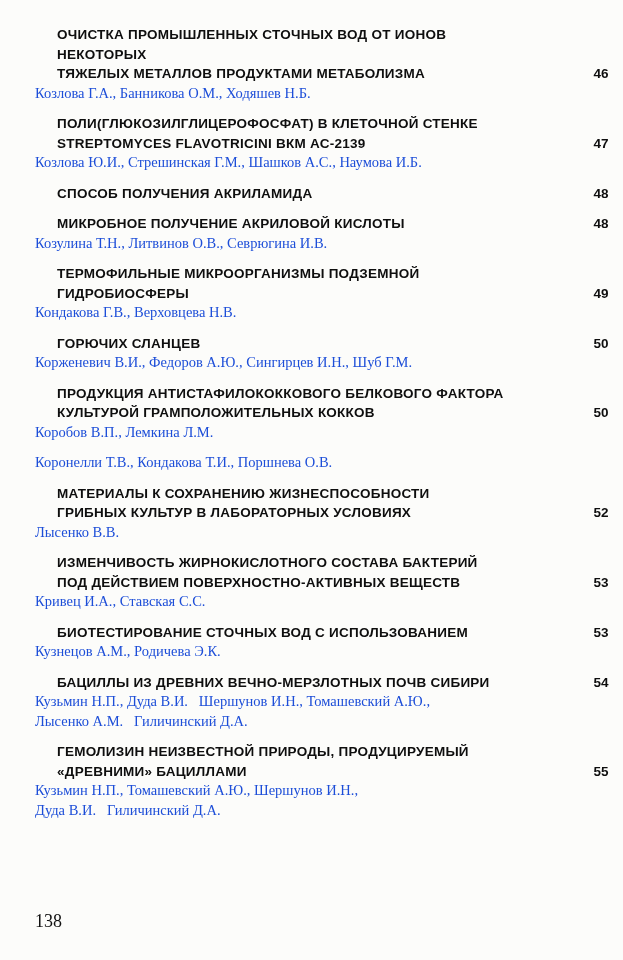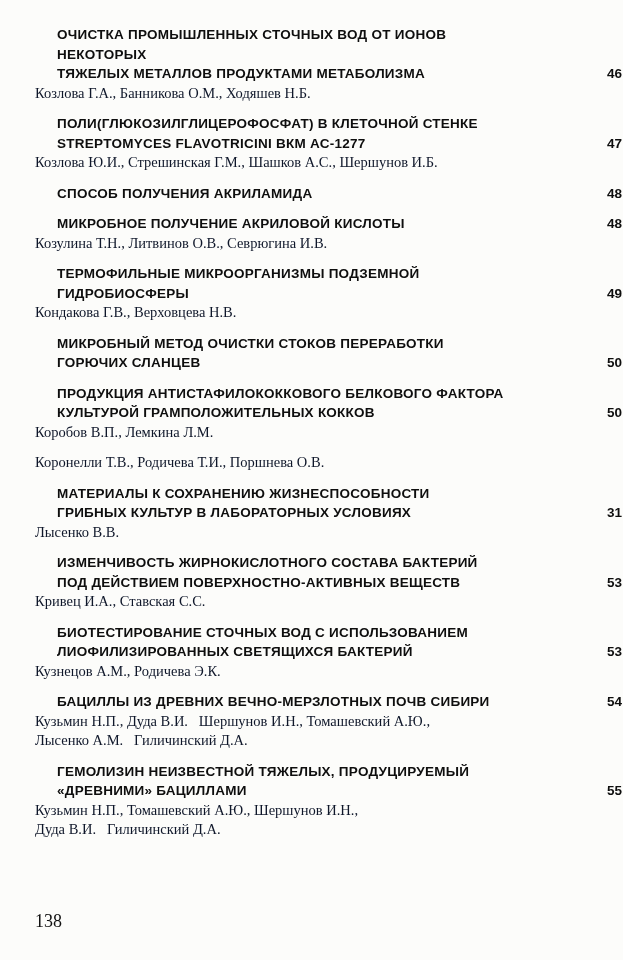--- a/index.html
+++ b/index.html
@@ -33,32 +33,32 @@
     line-height: 19.5px;
     letter-spacing: 0.25px;
     color: #0e0e0e;
     white-space: pre-wrap;
   }
   .page-number {
     position: absolute;
     right: -42px;
     bottom: 0;
     width: 42px;
-    text-align: right;
+    text-align: center;
     font-family: "Liberation Sans", sans-serif;
     font-weight: bold;
     font-size: 13.5px;
     line-height: 19.5px;
     color: #0e0e0e;
   }
   .author-line {
     font-family: "Liberation Serif", serif;
     font-size: 14.5px;
     line-height: 19.5px;
-    color: #0f172a;
+    color: #1d4ed8;
     white-space: pre-wrap;
   }
   .footer-page-number {
     position: absolute;
     left: 35px;
     top: 911px;
     font-family: "Liberation Serif", serif;
     font-size: 18px;
     color: #111;
   }
@@ -73,24 +73,24 @@
       <div class="title-line">ОЧИСТКА ПРОМЫШЛЕННЫХ СТОЧНЫХ ВОД ОТ ИОНОВ НЕКОТОРЫХ</div>
       <div class="title-line">ТЯЖЕЛЫХ МЕТАЛЛОВ ПРОДУКТАМИ МЕТАБОЛИЗМА</div>
       <span class="page-number">46</span>
     </div>
     <div class="author-line">Козлова Г.А., Банникова О.М., Ходяшев Н.Б.</div>
   </div>
 
   <div class="toc-entry">
     <div class="entry-title">
       <div class="title-line">ПОЛИ(ГЛЮКОЗИЛГЛИЦЕРОФОСФАТ) В КЛЕТОЧНОЙ СТЕНКЕ</div>
-      <div class="title-line">STREPTOMYCES FLAVOTRICINI ВКМ АС-1277</div>
+      <div class="title-line">STREPTOMYCES FLAVOTRICINI ВКМ АС-2139</div>
       <span class="page-number">47</span>
     </div>
-    <div class="author-line">Козлова Ю.И., Стрешинская Г.М., Шашков А.С., Шершунов И.Б.</div>
+    <div class="author-line">Козлова Ю.И., Стрешинская Г.М., Шашков А.С., Наумова И.Б.</div>
   </div>
 
   <div class="toc-entry">
     <div class="entry-title">
       <div class="title-line">СПОСОБ ПОЛУЧЕНИЯ АКРИЛАМИДА</div>
       <span class="page-number">48</span>
     </div>
   </div>
 
   <div class="toc-entry">
@@ -104,78 +104,77 @@
   <div class="toc-entry">
     <div class="entry-title">
       <div class="title-line">ТЕРМОФИЛЬНЫЕ МИКРООРГАНИЗМЫ ПОДЗЕМНОЙ ГИДРОБИОСФЕРЫ</div>
       <span class="page-number">49</span>
     </div>
     <div class="author-line">Кондакова Г.В., Верховцева Н.В.</div>
   </div>
 
   <div class="toc-entry">
     <div class="entry-title">
-      <div class="title-line">МИКРОБНЫЙ МЕТОД ОЧИСТКИ СТОКОВ ПЕРЕРАБОТКИ</div>
       <div class="title-line">ГОРЮЧИХ СЛАНЦЕВ</div>
       <span class="page-number">50</span>
     </div>
+    <div class="author-line">Корженевич В.И., Федоров А.Ю., Сингирцев И.Н., Шуб Г.М.</div>
   </div>
 
   <div class="toc-entry">
     <div class="entry-title">
       <div class="title-line">ПРОДУКЦИЯ АНТИСТАФИЛОКОККОВОГО БЕЛКОВОГО ФАКТОРА</div>
       <div class="title-line">КУЛЬТУРОЙ ГРАМПОЛОЖИТЕЛЬНЫХ КОККОВ</div>
       <span class="page-number">50</span>
     </div>
     <div class="author-line">Коробов В.П., Лемкина Л.М.</div>
   </div>
 
   <div class="toc-entry">
-    <div class="author-line">Коронелли Т.В., Родичева Т.И., Поршнева О.В.</div>
+    <div class="author-line">Коронелли Т.В., Кондакова Т.И., Поршнева О.В.</div>
   </div>
 
   <div class="toc-entry">
     <div class="entry-title">
       <div class="title-line">МАТЕРИАЛЫ К СОХРАНЕНИЮ ЖИЗНЕСПОСОБНОСТИ</div>
       <div class="title-line">ГРИБНЫХ КУЛЬТУР В ЛАБОРАТОРНЫХ УСЛОВИЯХ</div>
-      <span class="page-number">31</span>
+      <span class="page-number">52</span>
     </div>
     <div class="author-line">Лысенко В.В.</div>
   </div>
 
   <div class="toc-entry">
     <div class="entry-title">
       <div class="title-line">ИЗМЕНЧИВОСТЬ ЖИРНОКИСЛОТНОГО СОСТАВА БАКТЕРИЙ</div>
       <div class="title-line">ПОД ДЕЙСТВИЕМ ПОВЕРХНОСТНО-АКТИВНЫХ ВЕЩЕСТВ</div>
       <span class="page-number">53</span>
     </div>
     <div class="author-line">Кривец И.А., Ставская С.С.</div>
   </div>
 
   <div class="toc-entry">
     <div class="entry-title">
       <div class="title-line">БИОТЕСТИРОВАНИЕ СТОЧНЫХ ВОД С ИСПОЛЬЗОВАНИЕМ</div>
-      <div class="title-line">ЛИОФИЛИЗИРОВАННЫХ СВЕТЯЩИХСЯ БАКТЕРИЙ</div>
       <span class="page-number">53</span>
     </div>
     <div class="author-line">Кузнецов А.М., Родичева Э.К.</div>
   </div>
 
   <div class="toc-entry">
     <div class="entry-title">
       <div class="title-line">БАЦИЛЛЫ ИЗ ДРЕВНИХ ВЕЧНО-МЕРЗЛОТНЫХ ПОЧВ СИБИРИ</div>
       <span class="page-number">54</span>
     </div>
     <div class="author-line">Кузьмин Н.П., Дуда В.И.   Шершунов И.Н., Томашевский А.Ю.,</div>
     <div class="author-line">Лысенко А.М.   Гиличинский Д.А.</div>
   </div>
 
   <div class="toc-entry">
     <div class="entry-title">
-      <div class="title-line">ГЕМОЛИЗИН НЕИЗВЕСТНОЙ ТЯЖЕЛЫХ, ПРОДУЦИРУЕМЫЙ</div>
+      <div class="title-line">ГЕМОЛИЗИН НЕИЗВЕСТНОЙ ПРИРОДЫ, ПРОДУЦИРУЕМЫЙ</div>
       <div class="title-line">«ДРЕВНИМИ» БАЦИЛЛАМИ</div>
       <span class="page-number">55</span>
     </div>
     <div class="author-line">Кузьмин Н.П., Томашевский А.Ю., Шершунов И.Н.,</div>
     <div class="author-line">Дуда В.И.   Гиличинский Д.А.</div>
   </div>
 
   <div class="footer-page-number">138</div>
 
 </div>

